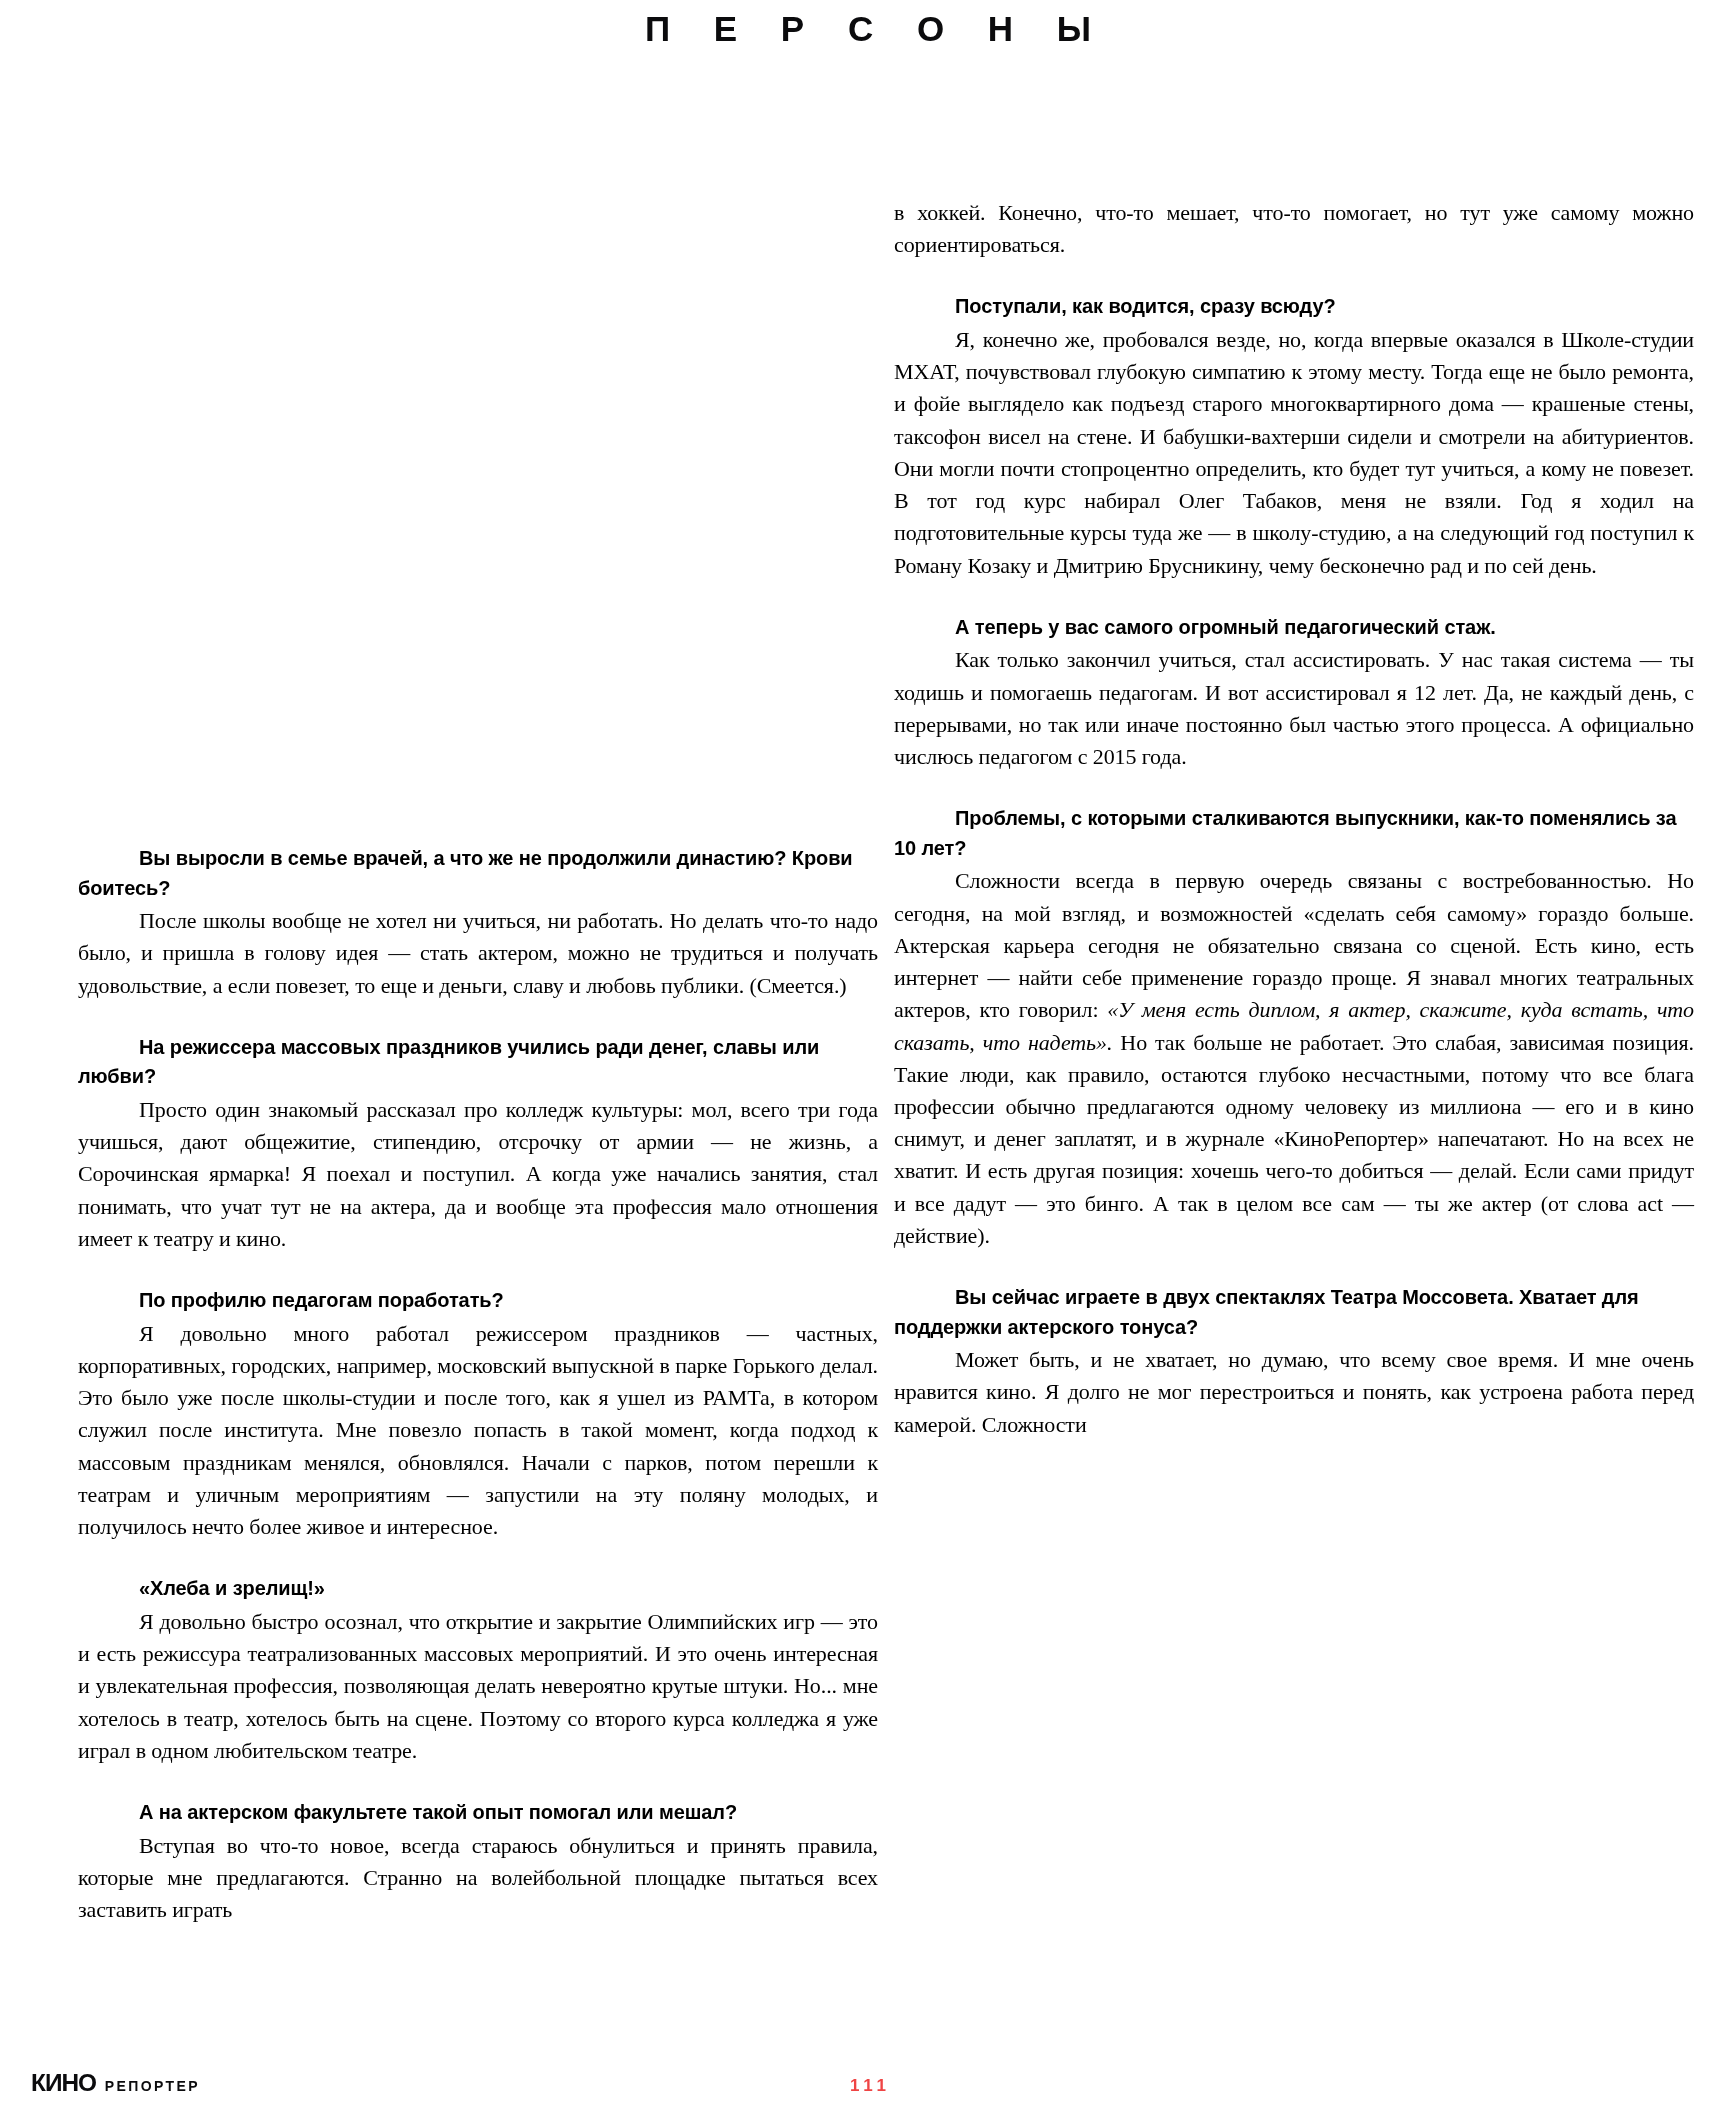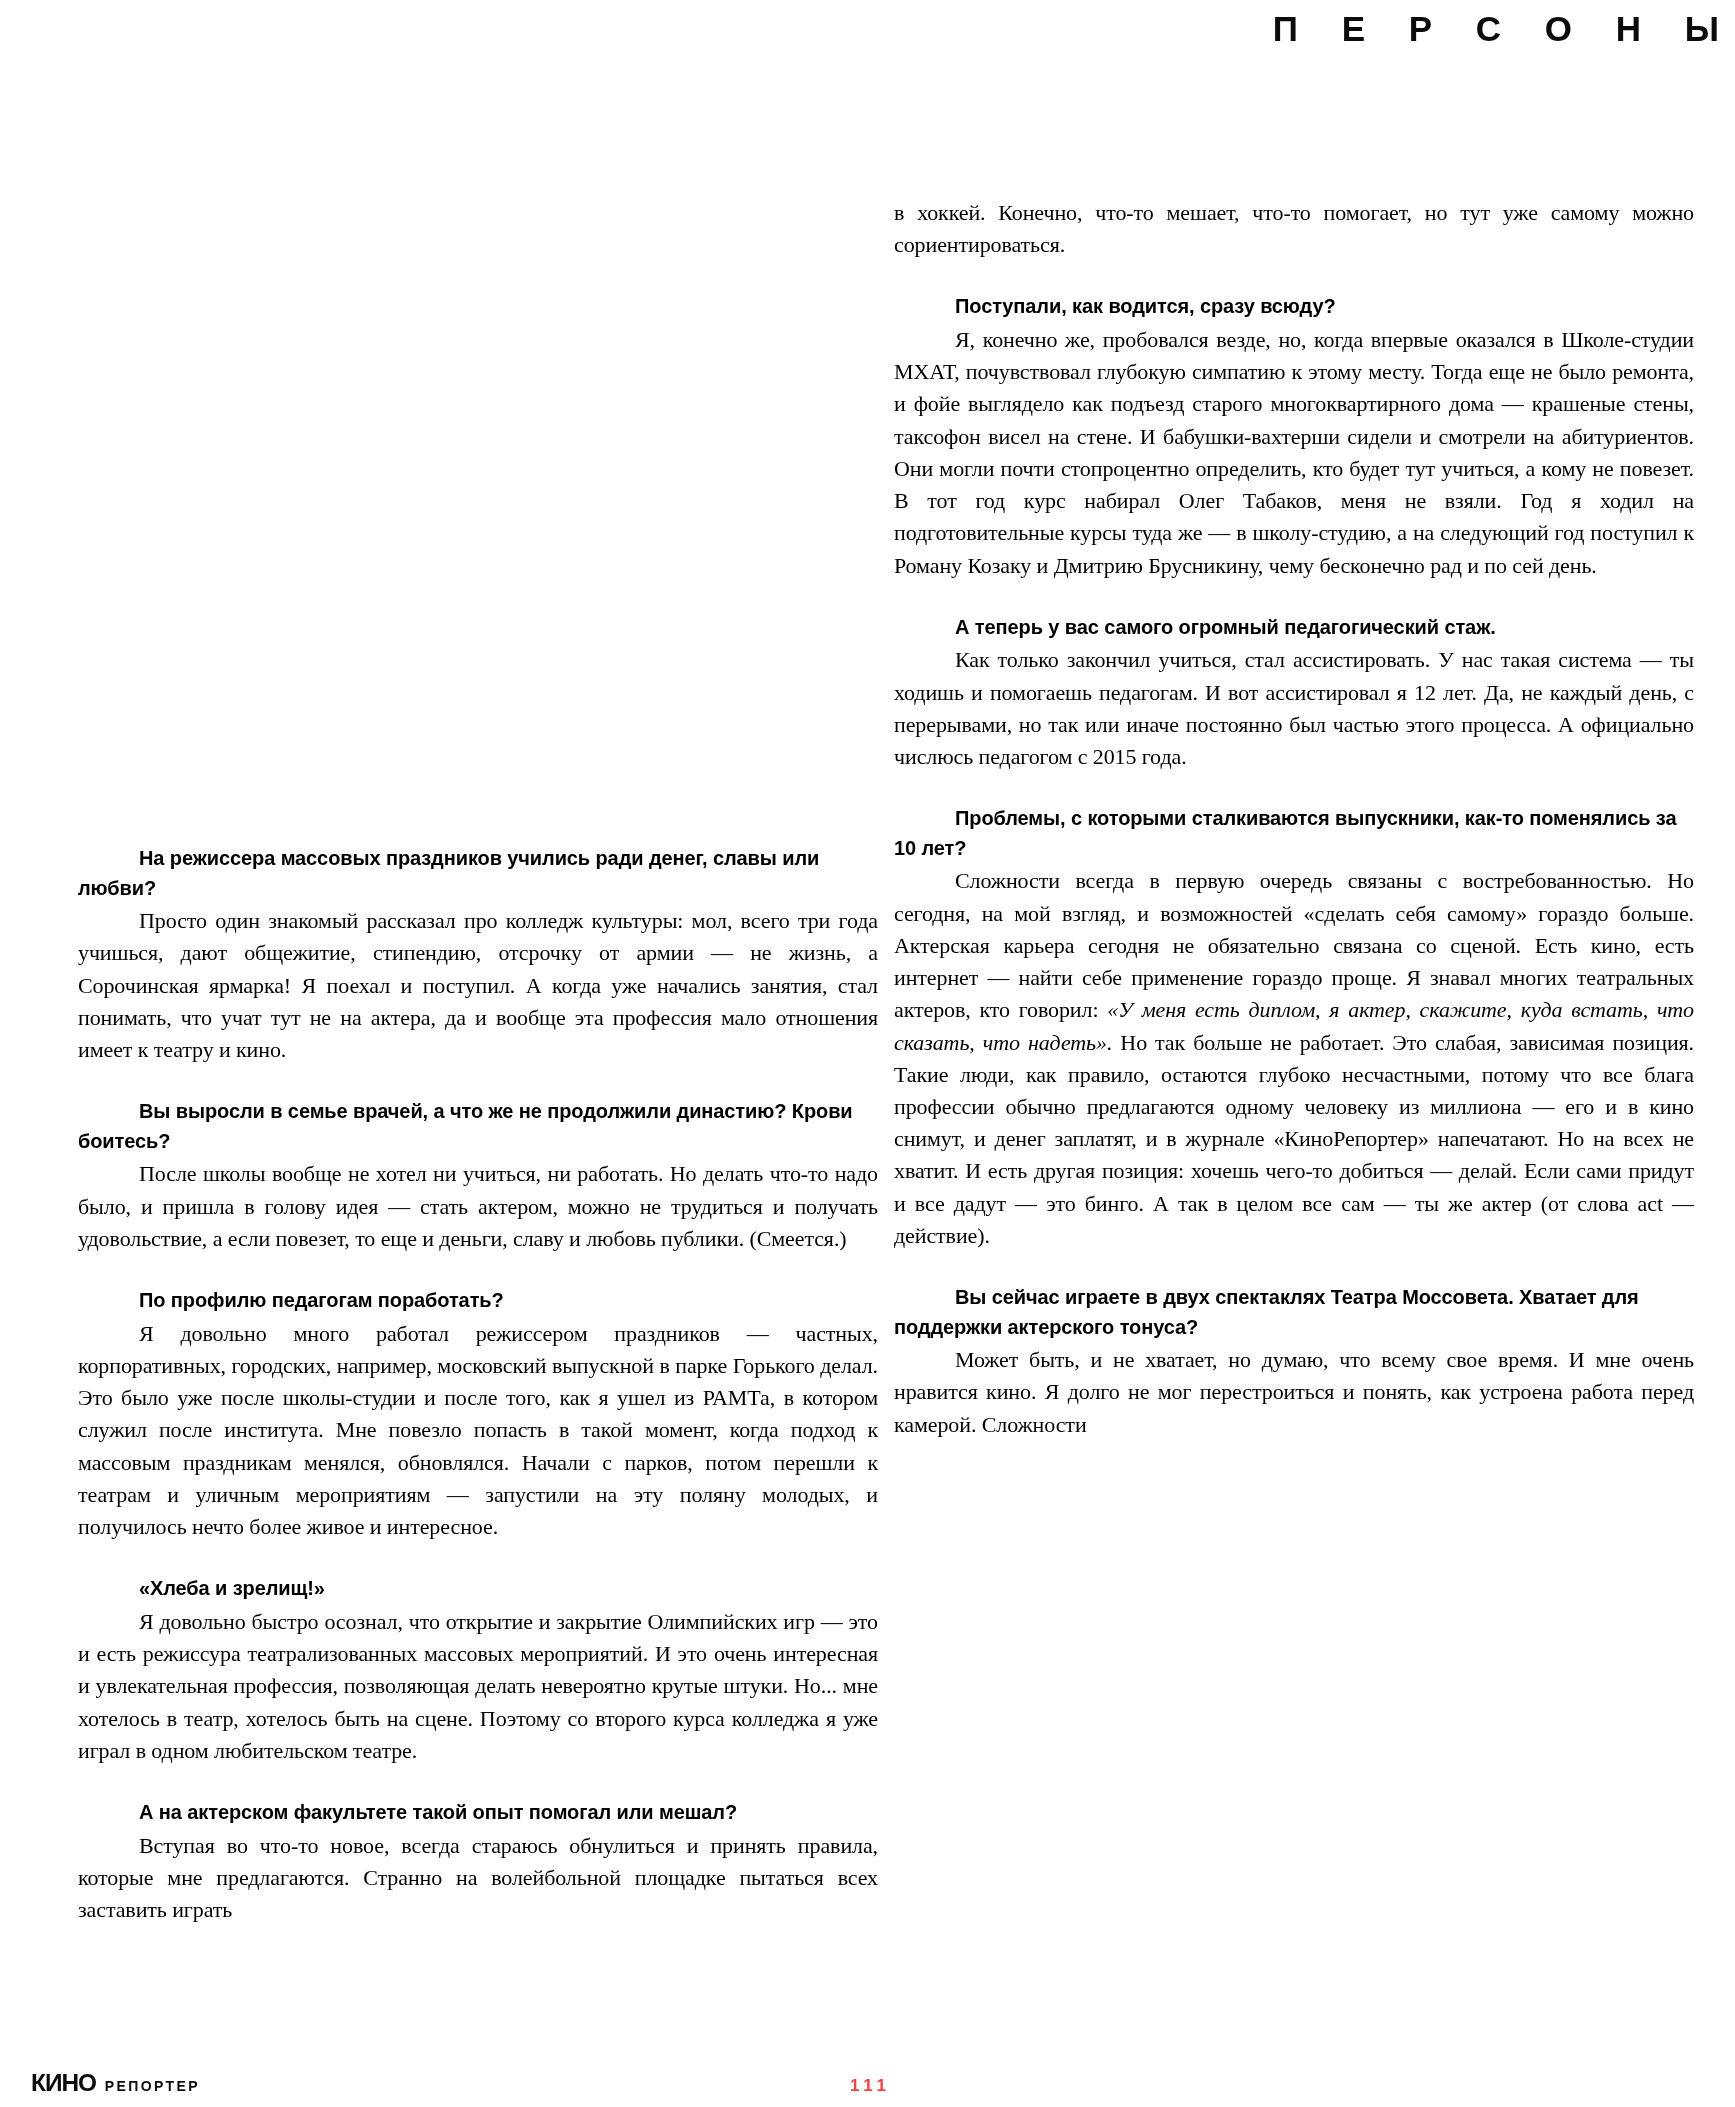--- a/index.html
+++ b/index.html
@@ -17,21 +17,21 @@
     overflow: hidden;
     box-sizing: border-box;
   }
 
   
   .masthead {
     position: absolute;
     top: 0;
     left: 0;
     width: 1736px;
-    text-align: right;
+    text-align: center;
     padding-top: 11px;
   }
   .masthead-title {
     font-family: "Liberation Sans", "DejaVu Sans", sans-serif;
     font-weight: 700;
     font-size: 35px;
     letter-spacing: 17px;
     text-indent: 17px;
     line-height: 1.05;
     color: #0b0b0d;
@@ -130,27 +130,27 @@
 
 <div class="page">
 
   <div class="masthead">
     <div class="masthead-title">П Е Р С О Н Ы</div>
   </div>
 
   <div class="column col-left">
 
     <div class="block">
+      <p class="q">Вы выросли в семье врачей, а что же не продолжили династию? Крови боитесь?</p>
+      <p class="a">После школы вообще не хотел ни учиться, ни работать. Но делать что-то надо было, и пришла в голову идея — стать актером, можно не трудиться и получать удовольствие, а если повезет, то еще и деньги, славу и любовь публики. (Смеется.)</p>
+    </div>
+
+    <div class="block">
       <p class="q">На режиссера массовых праздников учились ради денег, славы или любви?</p>
       <p class="a">Просто один знакомый рассказал про колледж культуры: мол, всего три года учишься, дают общежитие, стипендию, отсрочку от армии — не жизнь, а Сорочинская ярмарка! Я поехал и поступил. А когда уже начались занятия, стал понимать, что учат тут не на актера, да и вообще эта профессия мало отношения имеет к театру и кино.</p>
-    </div>
-
-    <div class="block">
-      <p class="q">Вы выросли в семье врачей, а что же не продолжили династию? Крови боитесь?</p>
-      <p class="a">После школы вообще не хотел ни учиться, ни работать. Но делать что-то надо было, и пришла в голову идея — стать актером, можно не трудиться и получать удовольствие, а если повезет, то еще и деньги, славу и любовь публики. (Смеется.)</p>
     </div>
 
     <div class="block">
       <p class="q">По профилю педагогам поработать?</p>
       <p class="a">Я довольно много работал режиссером праздников — частных, корпоративных, городских, например, московский выпускной в парке Горького делал. Это было уже после школы-студии и после того, как я ушел из РАМТа, в котором служил после института. Мне повезло попасть в такой момент, когда подход к массовым праздникам менялся, обновлялся. Начали с парков, потом перешли к театрам и уличным мероприятиям — запустили на эту поляну молодых, и получилось нечто более живое и интересное.</p>
     </div>
 
     <div class="block">
       <p class="q">«Хлеба и зрелищ!»</p>
       <p class="a">Я довольно быстро осознал, что открытие и закрытие Олимпийских игр — это и есть режиссура театрализованных массовых мероприятий. И это очень интересная и увлекательная профессия, позволяющая делать невероятно крутые штуки. Но... мне хотелось в театр, хотелось быть на сцене. Поэтому со второго курса колледжа я уже играл в одном любительском театре.</p>

